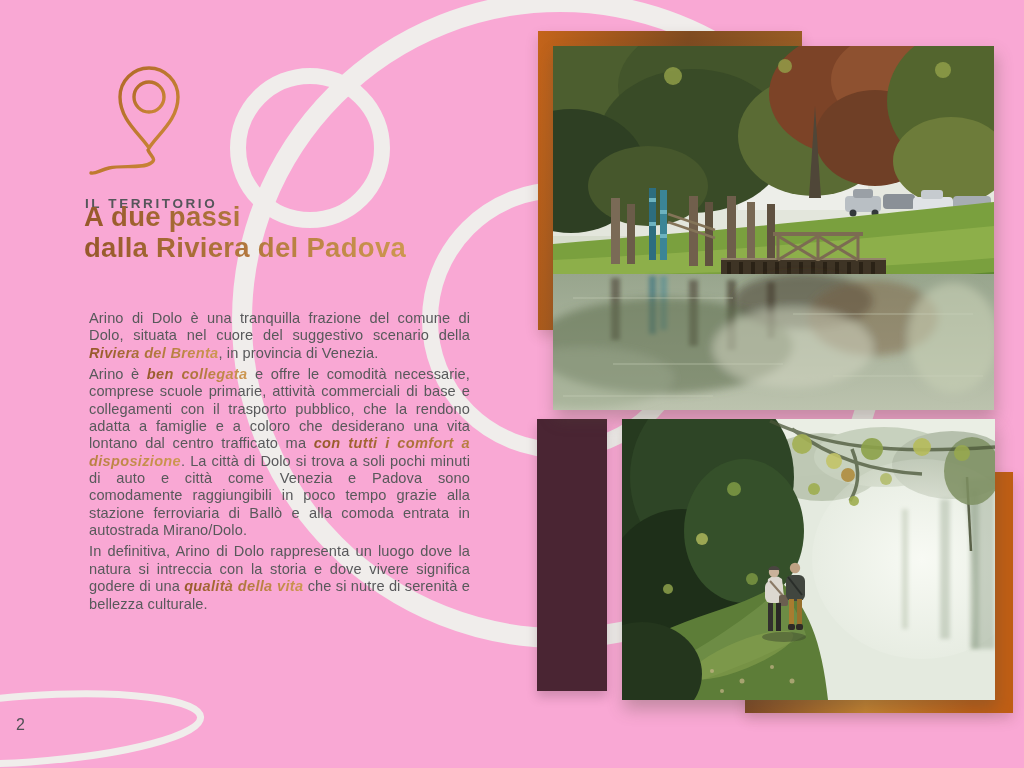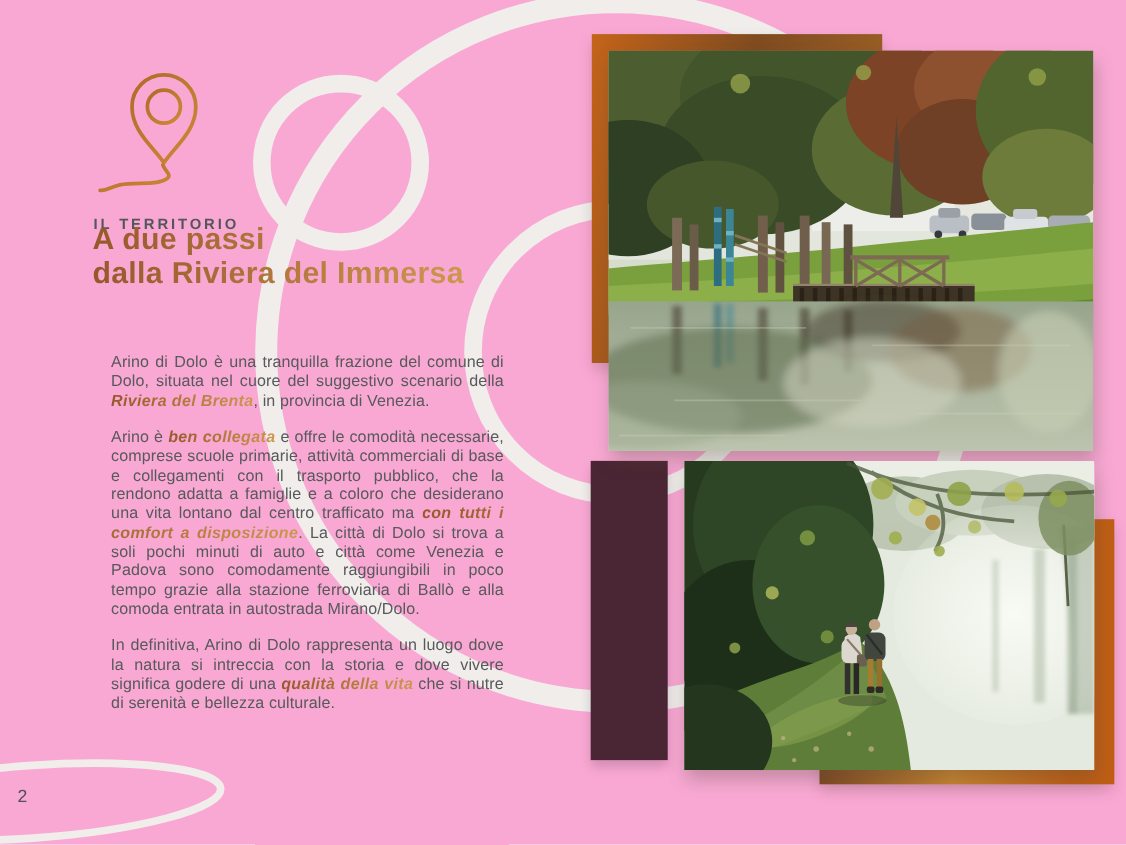--- a/index.html
+++ b/index.html
@@ -24,21 +24,21 @@
     .grad{
       background-image:linear-gradient(90deg,var(--title-1,#96582a),var(--title-2,#cd9750));
       -webkit-background-clip:text;background-clip:text;color:transparent;
     }
   }
   .body{
     position:absolute;left:85px;top:306px;width:389px;z-index:3;
     font-size:14.6px;line-height:17.35px;letter-spacing:.1px;
     text-align:justify;color:var(--body-text,#58595b);
   }
-  .body p{margin:16px;}
+  .body p{margin:4px;}
   .em{font-style:italic;font-weight:700;letter-spacing:.3px;}
   .pagenum{position:absolute;left:16px;top:716px;z-index:3;font-size:16px;color:#4f5054;}
   .sq1{
     position:absolute;left:538px;top:31px;width:264px;height:299px;z-index:2;
     background:linear-gradient(100deg,var(--orange,#c4641a) 0%,#7f4b20 48%,#a36527 100%);
     box-shadow:0 6px 12px rgba(70,45,20,.18);
   }
   .maroon{
     position:absolute;left:537px;top:419px;width:70px;height:272px;z-index:2;
     background:var(--maroon,#4a2533);box-shadow:0 6px 10px rgba(60,35,45,.22);
@@ -78,21 +78,21 @@
       <path d="M71 90 C 62 76, 42 62, 42 39 A 29 29 0 1 1 100 39 C 100 62, 80 76, 71 90 Z"></path>
       <circle cx="71" cy="39" r="15"></circle>
       <path d="M70 92 c3 7 9 9 3 13 c-9 6 -28 2 -42 5 c-9 2 -13 6 -18 5"></path>
     </g>
   </svg>
 
   <div class="kicker">IL TERRITORIO</div>
 
   <h1 class="title">
     <span class="grad">A due passi</span>
-    <span class="grad">dalla Riviera del Immersa</span>
+    <span class="grad">dalla Riviera del Padova</span>
   </h1>
 
   <div class="body">
       <p><span>Arino di Dolo è una tranquilla frazione del comune di Dolo, situata nel cuore del suggestivo scenario della </span><span class="em grad">Riviera del Brenta</span><span>, in provincia di Venezia.</span></p>
       <p><span>Arino è </span><span class="em grad">ben collegata</span><span> e offre le comodità necessarie, comprese scuole primarie, attività commerciali di base e collegamenti con il trasporto pubblico, che la rendono adatta a famiglie e a coloro che desiderano una vita lontano dal centro trafficato ma </span><span class="em grad">con tutti i comfort a disposizione</span><span>. La città di Dolo si trova a soli pochi minuti di auto e città come Venezia e Padova sono comodamente raggiungibili in poco tempo grazie alla stazione ferroviaria di Ballò e alla comoda entrata in autostrada Mirano/Dolo.</span></p>
       <p><span>In definitiva, Arino di Dolo rappresenta un luogo dove la natura si intreccia con la storia e dove vivere significa godere di una </span><span class="em grad">qualità della vita</span><span> che si nutre di serenità e bellezza culturale.</span></p>
     </div>
 
   <div class="pagenum">2</div>
 

